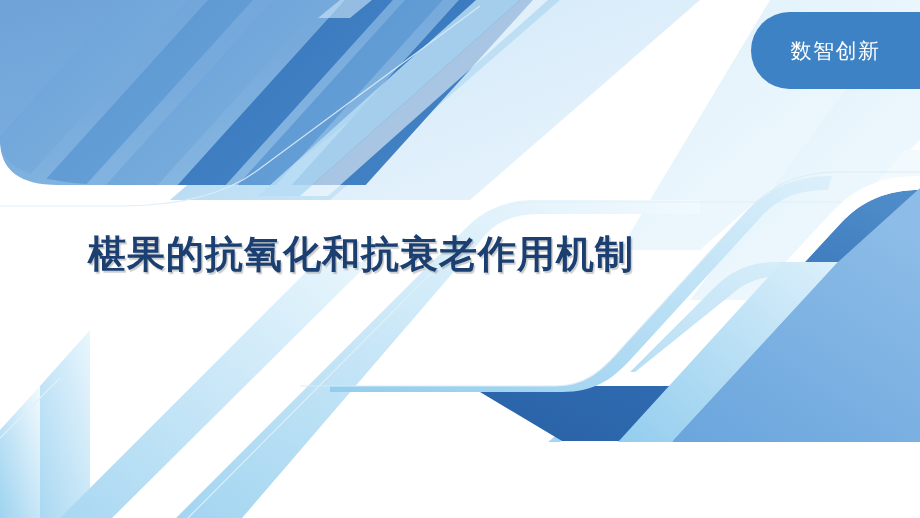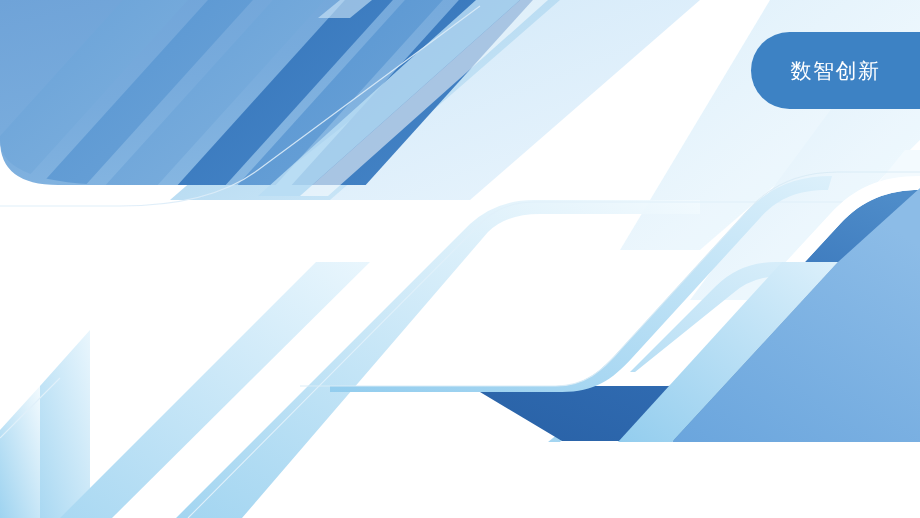--- a/index.html
+++ b/index.html
@@ -37,21 +37,20 @@
     background: #3d82c4;
     border-top-left-radius: 40px;
     border-bottom-left-radius: 40px;
     border-top-right-radius: 0;
     border-bottom-right-radius: 0;
     display: flex;
     flex-direction: column;
     align-items: center;
     justify-content: center;
     z-index: 6;
-    margin-top: 20px;
   }
   .badge-line {
     color: #ffffff;
     font-size: 21px;
     line-height: 1.32;
     letter-spacing: 1.5px;
     white-space: nowrap;
     font-weight: 400;
   }
 
@@ -236,14 +235,17 @@
     </g>
 
     <polygon fill="#ffffff" points="596,518 660,442 700,442 640,518"></polygon>
     <polygon fill="url(#gBotTriLight)" points="660,442 700,442 648,518 608,518" opacity="0"></polygon>
   </svg>
 
   <div class="badge">
     <div class="badge-line">数智创新</div>
   </div>
 
+  <div class="title-wrap">
+    <div class="title">椹果的抗氧化和抗衰老作用机制</div>
+  </div>
 
 </div>
 
 </body></html>

